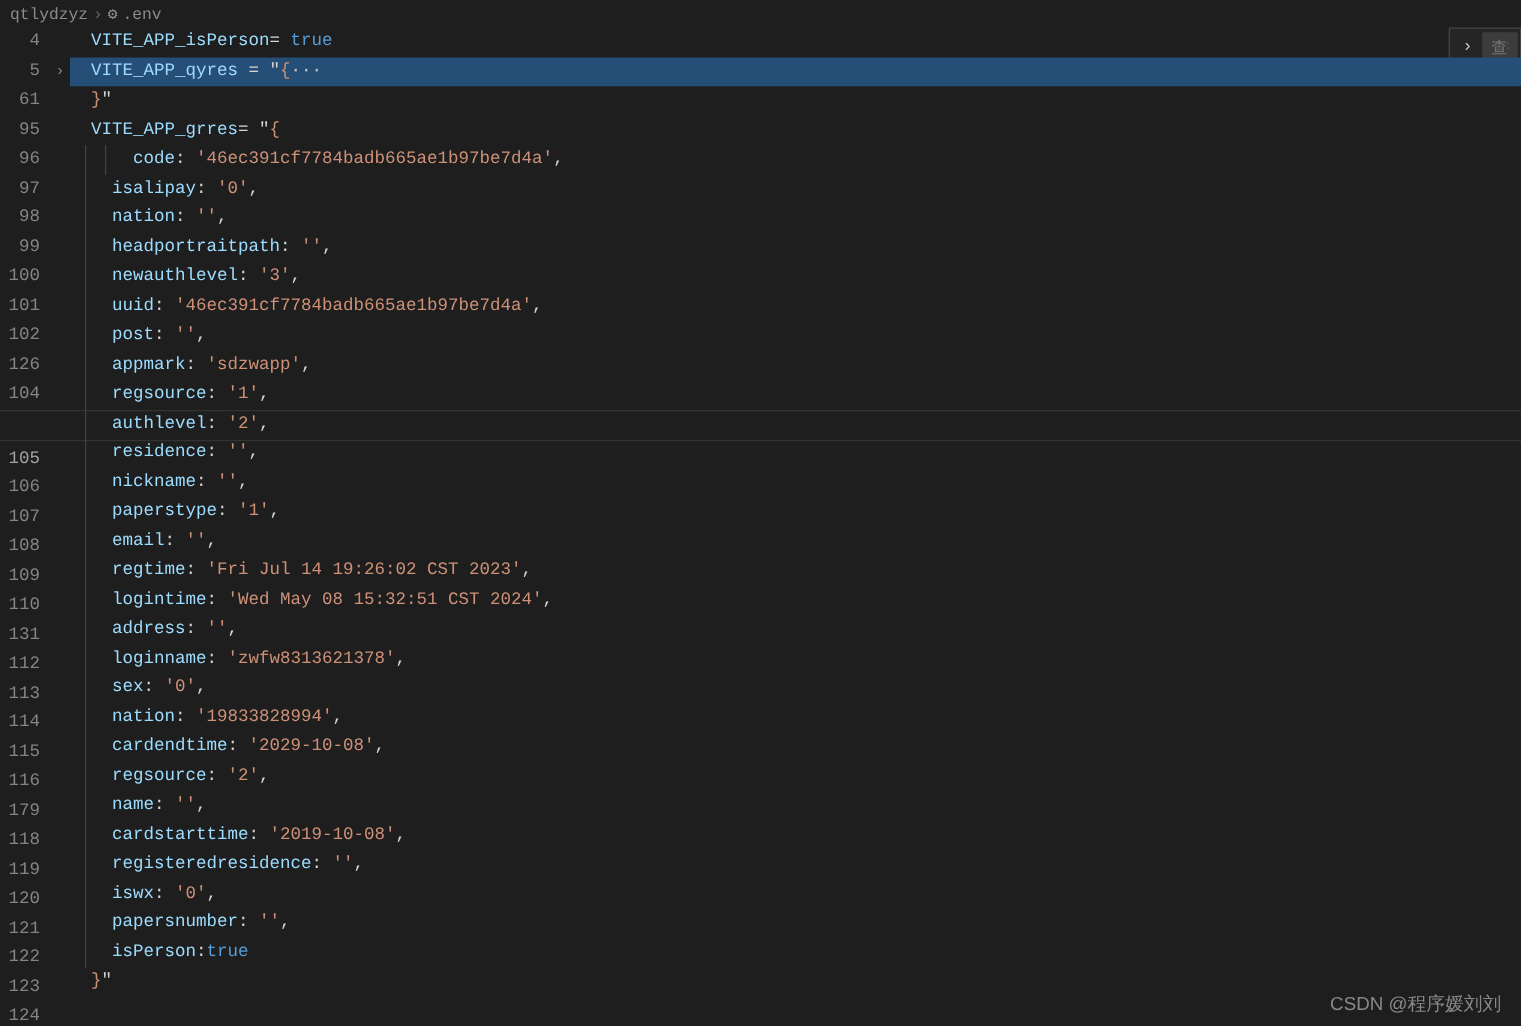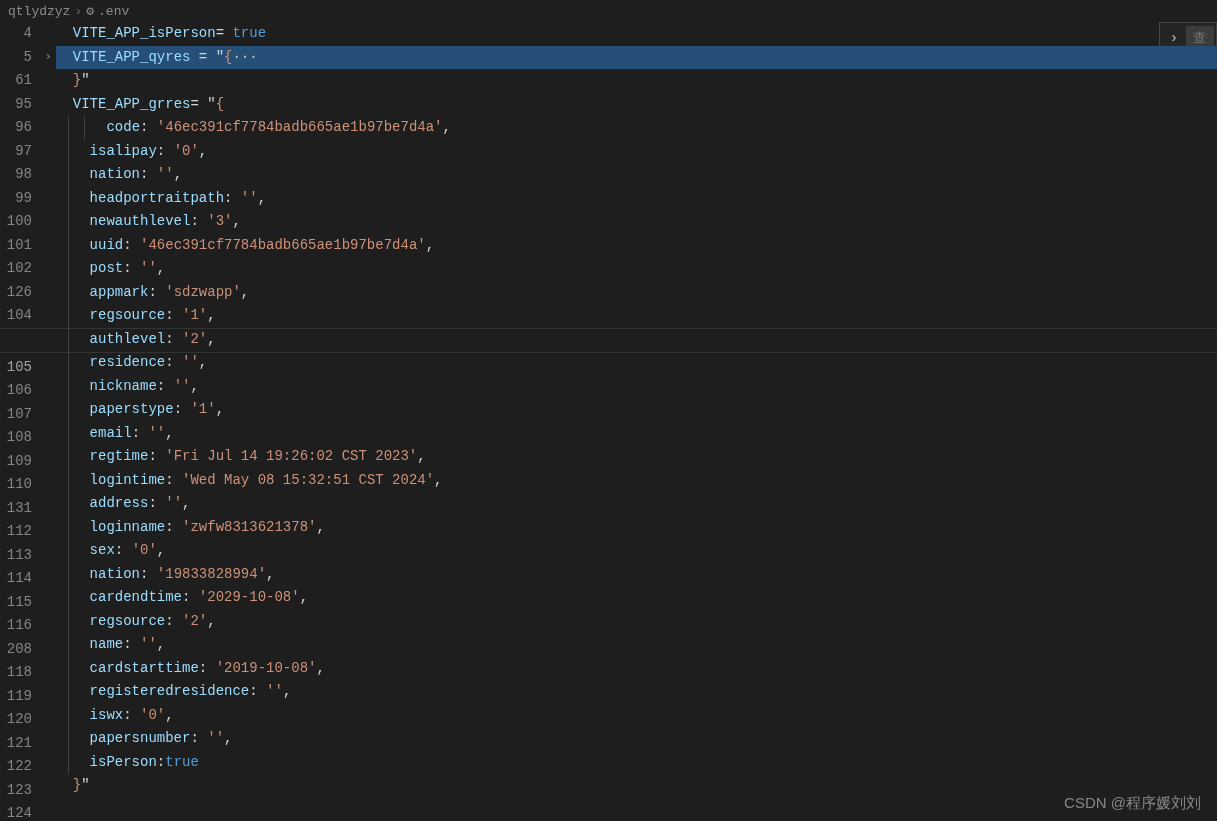--- a/index.html
+++ b/index.html
@@ -168,21 +168,21 @@
       <div class="ln">107</div>
       <div class="ln">108</div>
       <div class="ln">109</div>
       <div class="ln">110</div>
       <div class="ln">131</div>
       <div class="ln">112</div>
       <div class="ln">113</div>
       <div class="ln">114</div>
       <div class="ln">115</div>
       <div class="ln">116</div>
-      <div class="ln">208</div>
+      <div class="ln">179</div>
       <div class="ln">118</div>
       <div class="ln">119</div>
       <div class="ln">120</div>
       <div class="ln">121</div>
       <div class="ln">122</div>
       <div class="ln">123</div>
       <div class="ln">124</div>
       <div class="ln">125</div>
     </div>
   <div class="fold-col" id="foldcol">

